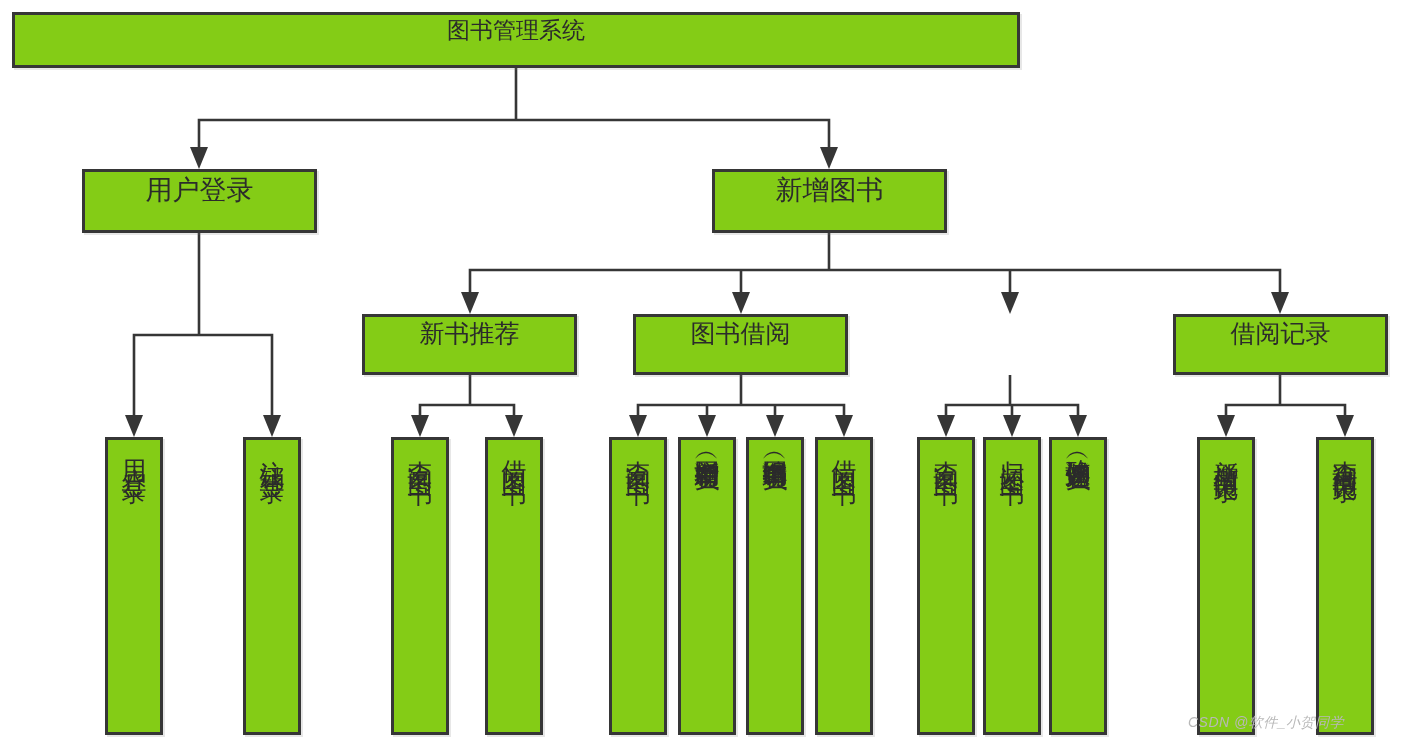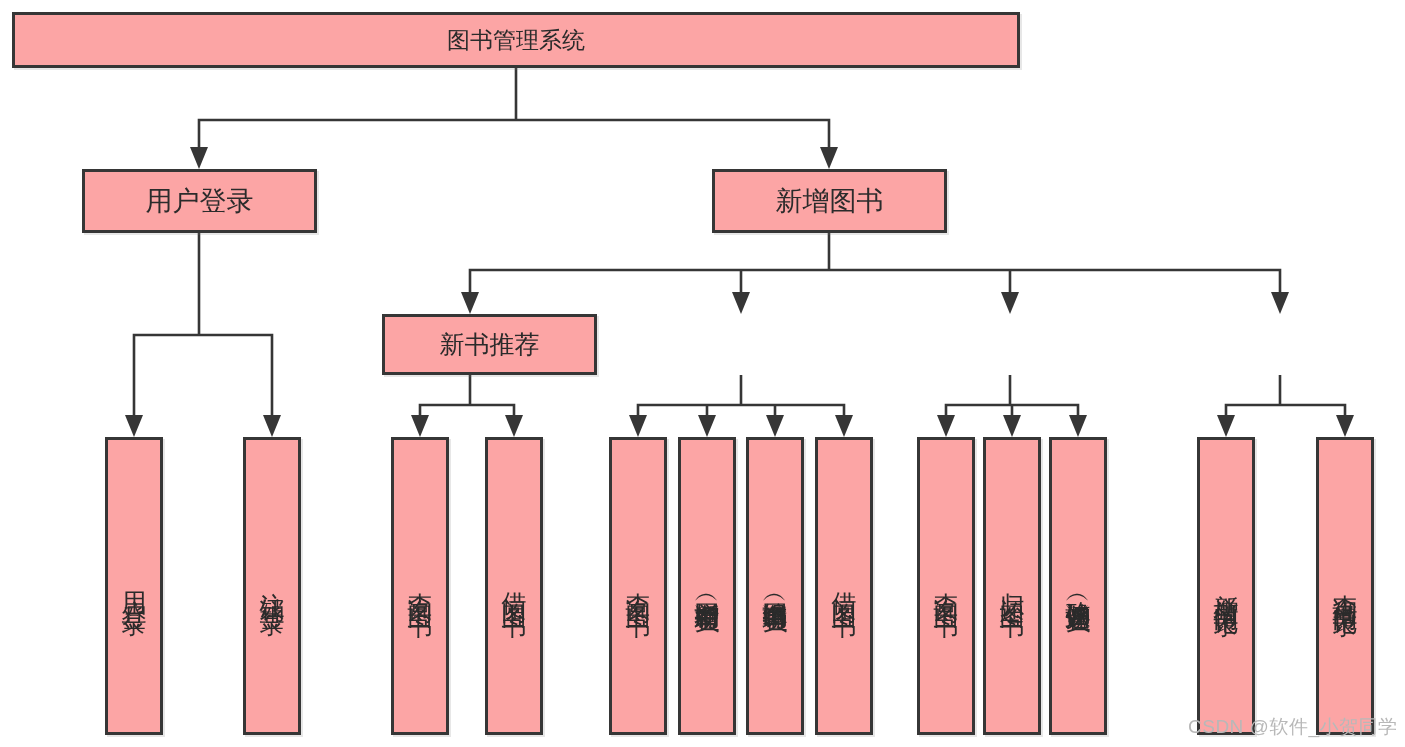--- a/index.html
+++ b/index.html
@@ -10,38 +10,39 @@
   }
   *{box-sizing:border-box;margin:0;padding:0;}
   html,body{background:var(--background);}
   body{font-family:"Liberation Sans","DejaVu Sans",sans-serif;color:var(--text);}
   .stage{
     position:relative;width:1405px;height:747px;background:var(--background);
     overflow:hidden;
   }
   .wires{position:absolute;left:0;top:0;width:1405px;height:747px;}
   .node{
-    position:absolute;background:#fca5a5;border:3px solid var(--line);
-    display:flex;align-items:center;justify-content:center;
+    position:absolute;background:#84cc16;border:3px solid var(--line);
+    display:flex;align-items:flex-start;justify-content:center;
     box-shadow:2px 2px 0 rgba(120,120,120,.18);
   }
   .root{left:12px;top:12px;width:1008px;height:56px;font-size:23px;}
   .lvl2{top:169px;width:235px;height:64px;font-size:27px;}
-  .lvl3{top:314px;width:215px;height:61px;font-size:25px;margin-left:20px;}
+  .lvl3{top:314px;width:215px;height:61px;font-size:25px;}
   .leaf{top:437px;width:58px;height:298px;}
   .leaf .vtext{
     writing-mode:vertical-rl;text-orientation:mixed;
     font-size:25px;line-height:1;letter-spacing:7px;white-space:nowrap;
   }
   .leaf .sp-mid{letter-spacing:4px;}
   .leaf .sp-tight{letter-spacing:1px;}
   .watermark{
     position:absolute;left:1188px;top:714px;width:215px;
-    font-size:19px;color:var(--watermark);white-space:nowrap;z-index:5;
+    font-size:14px;color:var(--watermark);white-space:nowrap;z-index:5;
     letter-spacing:.5px;
+    font-style:italic;
   }
 </style>
 </head>
 <body>
 
 <div class="stage">
 
   <svg class="wires" viewBox="0 0 1405 747" xmlns="http://www.w3.org/2000/svg">
     <g stroke="var(--line)" stroke-width="2.6" fill="none">
 
@@ -89,20 +90,26 @@
   <div class="node lvl2" style="left:82px">
     <span>用户登录</span>
   </div>
   <div class="node lvl2" style="left:712px">
     <span>新增图书</span>
   </div>
 
   <div class="node lvl3" style="left:362px">
     <span>新书推荐</span>
   </div>
+  <div class="node lvl3" style="left:633px">
+    <span>图书借阅</span>
+  </div>
+  <div class="node lvl3" style="left:1173px">
+    <span>借阅记录</span>
+  </div>
 
   <div class="node leaf" style="left:105px">
     <span class="vtext">用户登录</span>
   </div>
   <div class="node leaf" style="left:243px">
     <span class="vtext">注销登录</span>
   </div>
 
   <div class="node leaf" style="left:391px">
     <span class="vtext">查询图书</span>

